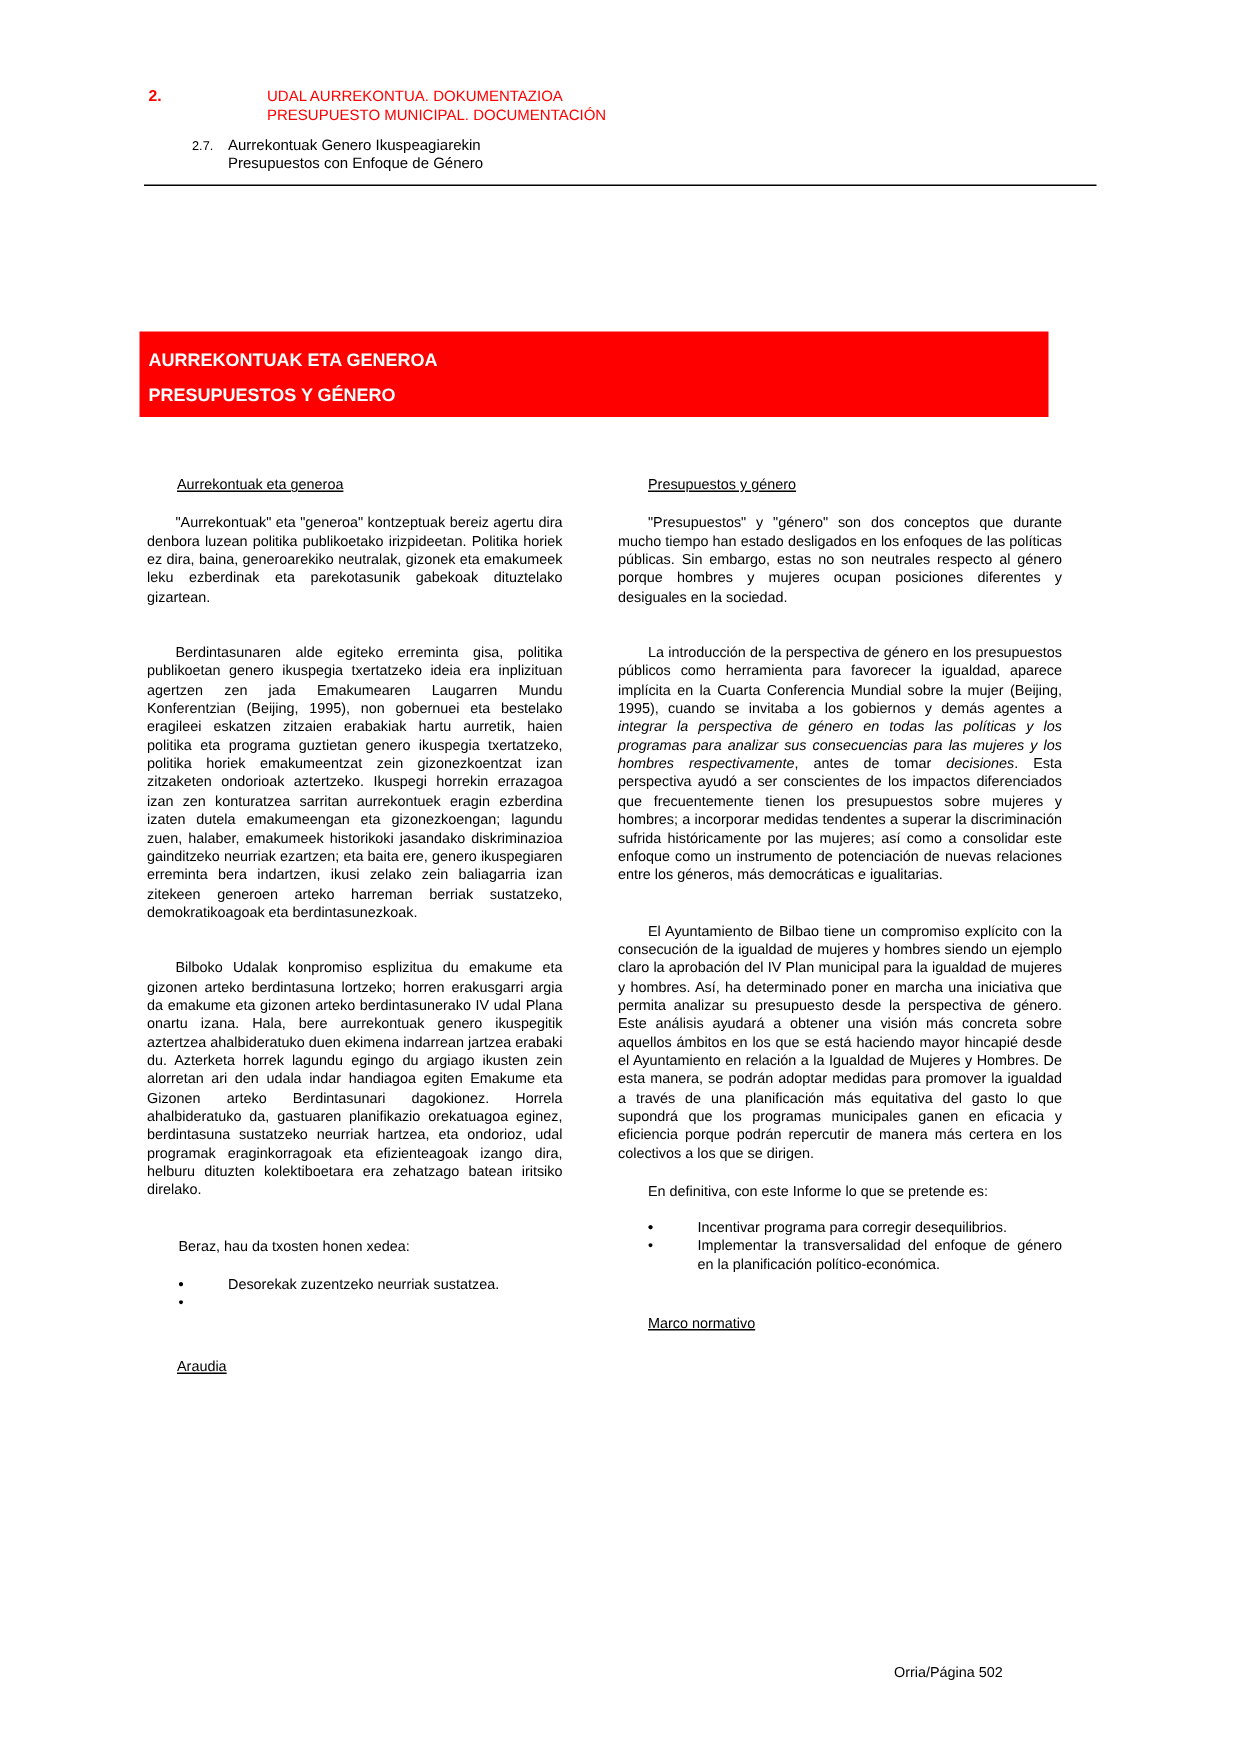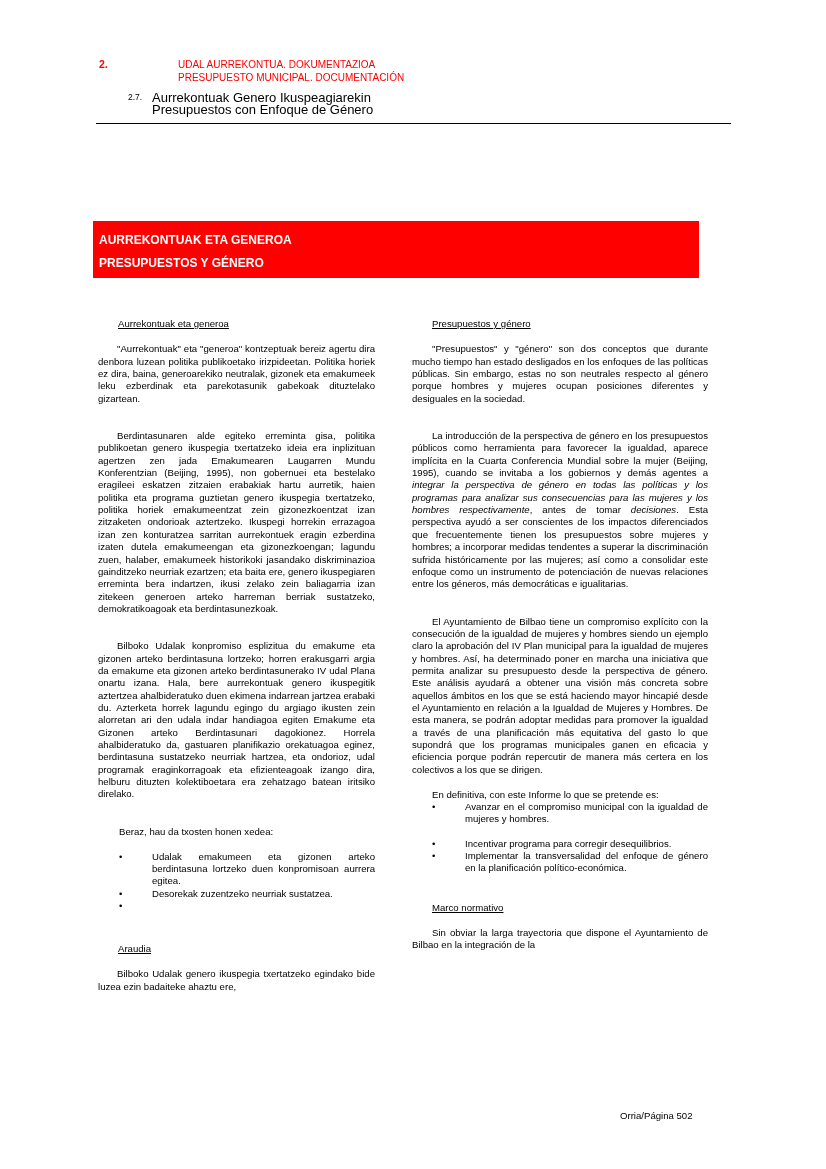--- a/index.html
+++ b/index.html
@@ -1,21 +1,21 @@
 <!DOCTYPE html>
 <html><head>
 <meta charset="utf-8">
 <style>
   html, body { margin: 0; padding: 0; background: #ffffff; }
   body { width: 826px; height: 1169px; position: relative; overflow: hidden;
          font-family: "Liberation Sans", "DejaVu Sans", sans-serif; color: #000; }
   .hdr-num { position: absolute; left: 99px; top: 58px; color: #ff0000; font-size: 10.5px; font-weight: bold; }
   .hdr-title { position: absolute; left: 138px; top: 58px; color: #ff0000; font-size: 10px; font-weight: normal; line-height: 13px; margin-left: 40px; }
   .sub-num { position: absolute; left: 99px; top: 92px; font-size: 8.5px; margin-left: 29px; }
-  .sub-title { position: absolute; left: 152px; top: 92px; font-size: 13px; line-height: 12px; }
+  .sub-title { position: absolute; left: 152px; top: 92px; font-size: 10px; line-height: 12px; }
   .hdr-rule { position: absolute; left: 96px; top: 123px; width: 635px; height: 1px; background: #000; }
   .banner { position: absolute; left: 93px; top: 221px; width: 606px; height: 57px; background: #ff0000; color: #fff;
             font-weight: bold; font-size: 12px; }
   .banner .l1 { position: absolute; left: 6px; top: 12px; }
   .banner .l2 { position: absolute; left: 6px; top: 35px; }
   .col { position: absolute; top: 318px; width: 258px; font-size: 9.6px; line-height: 12.35px; }
   .col.left { left: 117px; }
   .col.right { left: 432px; }
   .col h3 { margin: 0 0 13px 0; font-size: 9.6px; font-weight: normal; text-decoration: underline; padding-left: 0; }
   .col p { margin: 0; text-align: justify; text-indent: 4px; }
@@ -24,21 +24,21 @@
   .col.right p { margin-left: -20px; margin-right: -18px; }
   .col.right h3 { margin-left: 0; }
   .gap { height: 12.5px; }
   .gap2 { height: 25px; }
   ul.bl { list-style: none; margin: 0; padding: 0; }
   ul.bl li { position: relative; padding-left: 33px; text-align: justify; }
   ul.bl li .b { position: absolute; left: 0; top: 0; }
   .col.left ul.bl { margin-left: 2px; }
   .col.right ul.bl { margin-left: 0; margin-right: -18px; }
   em { font-style: italic; }
-  .footer { position: absolute; left: 620px; top: 1110px; font-size: 9.6px; }
+  .footer { position: absolute; left: 596px; top: 1110px; font-size: 9.6px; }
 </style>
 </head>
 <body>
 
 <div class="hdr-num">2.</div>
 <div class="hdr-title">
   <div>UDAL AURREKONTUA. DOKUMENTAZIOA</div>
   <div>PRESUPUESTO MUNICIPAL. DOCUMENTACIÓN</div>
 </div>
 <div class="sub-num">2.7.</div>
@@ -57,41 +57,39 @@
   <h3>Aurrekontuak eta generoa</h3>
   <p style="text-indent:19px">"Aurrekontuak" eta "generoa" kontzeptuak bereiz agertu dira denbora luzean politika publikoetako irizpideetan. Politika horiek ez dira, baina, generoarekiko neutralak, gizonek eta emakumeek leku ezberdinak eta parekotasunik gabekoak dituztelako gizartean.</p>
   <div class="gap2"></div>
   <p style="text-indent:19px">Berdintasunaren alde egiteko erreminta gisa, politika publikoetan genero ikuspegia txertatzeko ideia era inplizituan agertzen zen jada Emakumearen Laugarren Mundu Konferentzian (Beijing, 1995), non gobernuei eta bestelako eragileei eskatzen zitzaien erabakiak hartu aurretik, haien politika eta programa guztietan genero ikuspegia txertatzeko, politika horiek emakumeentzat zein gizonezkoentzat izan zitzaketen ondorioak aztertzeko. Ikuspegi horrekin errazagoa izan zen konturatzea sarritan aurrekontuek eragin ezberdina izaten dutela emakumeengan eta gizonezkoengan; lagundu zuen, halaber, emakumeek historikoki jasandako diskriminazioa gainditzeko neurriak ezartzen; eta baita ere, genero ikuspegiaren erreminta bera indartzen, ikusi zelako zein baliagarria izan zitekeen generoen arteko harreman berriak sustatzeko, demokratikoagoak eta berdintasunezkoak.</p>
   <div class="gap2"></div>
   <p style="text-indent:19px">Bilboko Udalak konpromiso esplizitua du emakume eta gizonen arteko berdintasuna lortzeko; horren erakusgarri argia da emakume eta gizonen arteko berdintasunerako IV udal Plana onartu izana. Hala, bere aurrekontuak genero ikuspegitik aztertzea ahalbideratuko duen ekimena indarrean jartzea erabaki du. Azterketa horrek lagundu egingo du argiago ikusten zein alorretan ari den udala indar handiagoa egiten Emakume eta Gizonen arteko Berdintasunari dagokionez. Horrela ahalbideratuko da, gastuaren planifikazio orekatuagoa eginez, berdintasuna sustatzeko neurriak hartzea, eta ondorioz, udal programak eraginkorragoak eta efizienteagoak izango dira, helburu dituzten kolektiboetara era zehatzago batean iritsiko direlako.</p>
   <div class="gap2"></div>
   <p style="margin-left:0;text-indent:2px">Beraz, hau da txosten honen xedea:</p>
   <div class="gap"></div>
   <ul class="bl">
-    <li><span class="b">•</span><span>Udalak emakumeen eta gizonen arteko berdintasuna lortzeko duen konpromisoan aurrera egitea.</span></li>
+    <li><span class="b">•</span></li>
     <li><span class="b">•</span><span>Desorekak zuzentzeko neurriak sustatzea.</span></li>
     <li><span class="b">•</span></li>
   </ul>
   <div class="gap2"></div>
   <h3 style="margin-top:18px">Araudia</h3>
-  <p style="text-indent:19px">Bilboko Udalak genero ikuspegia txertatzeko egindako bide luzea ezin badaiteke ahaztu ere,</p>
 </div>
 
 <div class="col right">
   <h3>Presupuestos y género</h3>
   <p style="text-indent:20px">"Presupuestos" y "género" son dos conceptos que durante mucho tiempo han estado desligados en los enfoques de las políticas públicas. Sin embargo, estas no son neutrales respecto al género porque hombres y mujeres ocupan posiciones diferentes y desiguales en la sociedad.</p>
   <div class="gap2"></div>
   <p style="text-indent:20px"><span>La introducción de la perspectiva de género en los presupuestos públicos como herramienta para favorecer la igualdad, aparece implícita en la Cuarta Conferencia Mundial sobre la mujer (Beijing, 1995), cuando se invitaba a los gobiernos y demás agentes a </span><em>integrar la perspectiva de género en todas las políticas y los programas para analizar sus consecuencias para las mujeres y los hombres respectivamente</em><span>, antes de tomar </span><em>decisiones</em><span>. Esta perspectiva ayudó a ser conscientes de los impactos diferenciados que frecuentemente tienen los presupuestos sobre mujeres y hombres; a incorporar medidas tendentes a superar la discriminación sufrida históricamente por las mujeres; así como a consolidar este enfoque como un instrumento de potenciación de nuevas relaciones entre los géneros, más democráticas e igualitarias.</span></p>
   <div class="gap2"></div>
   <p style="text-indent:20px">El Ayuntamiento de Bilbao tiene un compromiso explícito con la consecución de la igualdad de mujeres y hombres siendo un ejemplo claro la aprobación del IV Plan municipal para la igualdad de mujeres y hombres. Así, ha determinado poner en marcha una iniciativa que permita analizar su presupuesto desde la perspectiva de género. Este análisis ayudará a obtener una visión más concreta sobre aquellos ámbitos en los que se está haciendo mayor hincapié desde el Ayuntamiento en relación a la Igualdad de Mujeres y Hombres. De esta manera, se podrán adoptar medidas para promover la igualdad a través de una planificación más equitativa del gasto lo que supondrá que los programas municipales ganen en eficacia y eficiencia porque podrán repercutir de manera más certera en los colectivos a los que se dirigen.</p>
   <div class="gap"></div>
   <p style="text-indent:20px">En definitiva, con este Informe lo que se pretende es:</p>
   <ul class="bl">
-    <li><span class="b">•</span><span>Avanzar en el compromiso municipal con la igualdad de mujeres y hombres.</span></li>
+    <li><span class="b">•</span></li>
     <li style="margin-top:12px"><span class="b">•</span><span>Incentivar programa para corregir desequilibrios.</span></li>
     <li><span class="b">•</span><span>Implementar la transversalidad del enfoque de género en la planificación político-económica.</span></li>
   </ul>
   <div class="gap2"></div>
   <h3 style="margin-top:2px">Marco normativo</h3>
-  <p style="text-indent:20px">Sin obviar la larga trayectoria que dispone el Ayuntamiento de  Bilbao en la integración de la</p>
 </div>
 
 <div class="footer">Orria/Página 502</div>
 
 </body></html>

